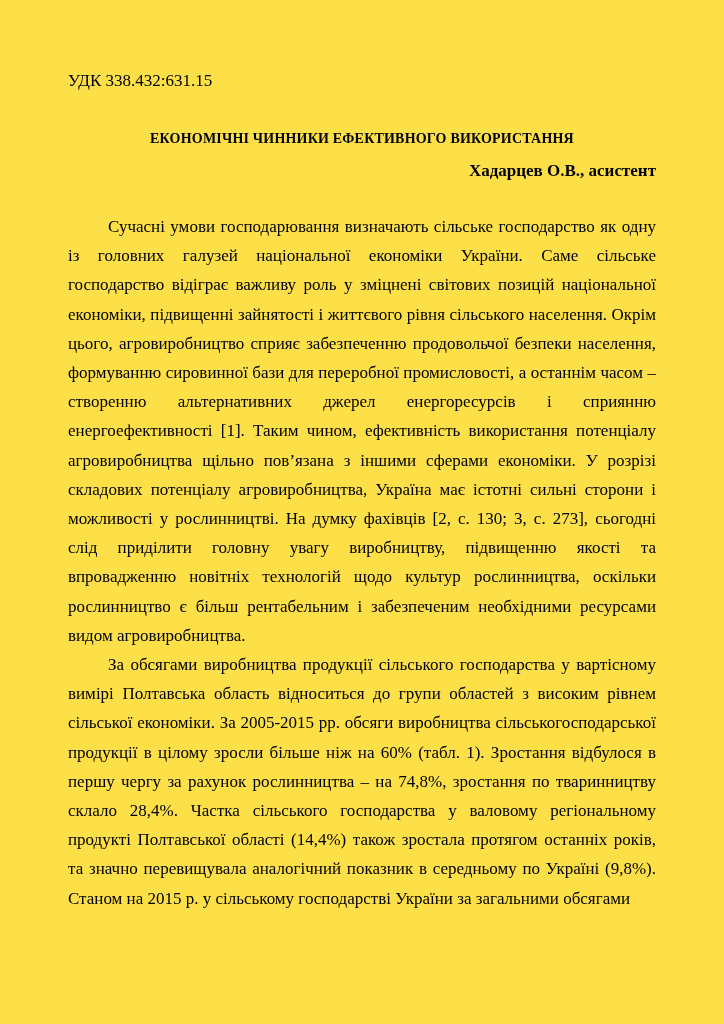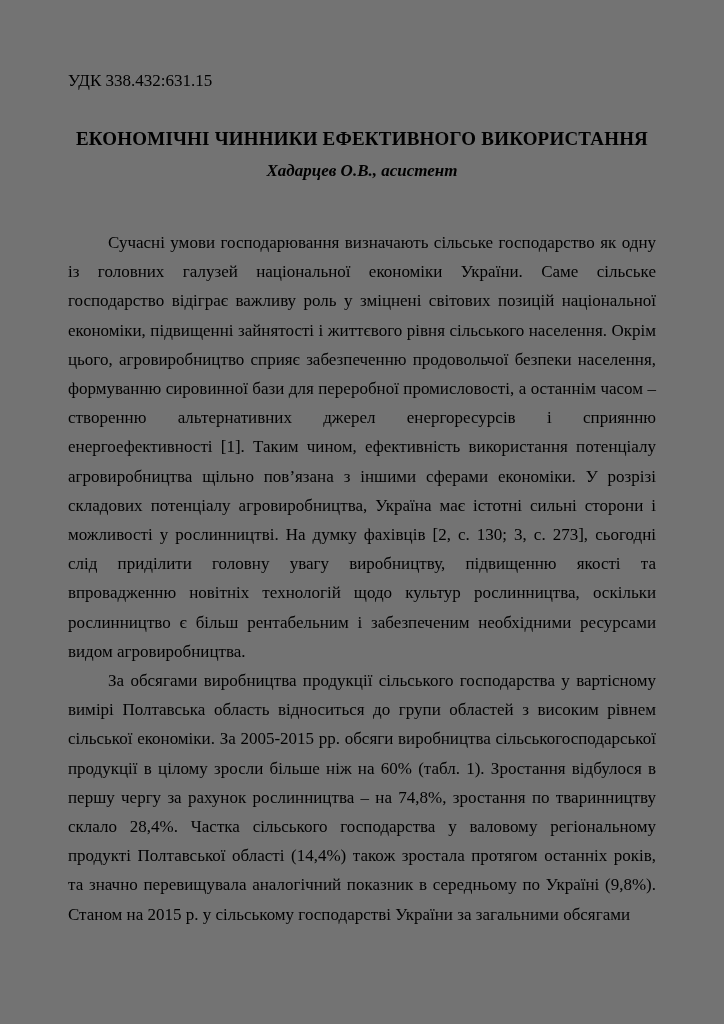--- a/index.html
+++ b/index.html
@@ -5,55 +5,54 @@
   html, body {
     margin: 0;
     padding: 0;
     background: #ffffff;
   }
   .page {
     position: relative;
     width: 724px;
     height: 1024px;
     box-sizing: border-box;
-    background: #737373;
+    background: #fde047;
     color: #000000;
     padding: 66px 68px 0 68px;
     font-family: "Liberation Serif", "DejaVu Serif", serif;
     overflow: hidden;
   }
   .udc {
     font-size: 17px;
     line-height: 29px;
     text-align: left;
   }
   .title-block {
     margin-top: 27px;
     text-align: center;
     font-weight: bold;
-    font-size: 19px;
+    font-size: 14px;
     line-height: 33px;
     letter-spacing: 0.2px;
   }
   .byline {
-    text-align: center;
+    text-align: right;
     font-weight: bold;
-    font-style: italic;
     font-size: 17px;
     line-height: 31px;
   }
   .affiliation {
     text-align: center;
     font-weight: bold;
     font-style: italic;
     font-size: 17px;
     line-height: 30px;
   }
   .body-text {
-    margin-top: 42px;
+    margin-top: 26px;
     font-size: 17px;
     line-height: 29.2px;
     text-align: justify;
   }
   .body-text p {
     margin: 0;
     text-indent: 40px;
   }
 </style>
 </head>

